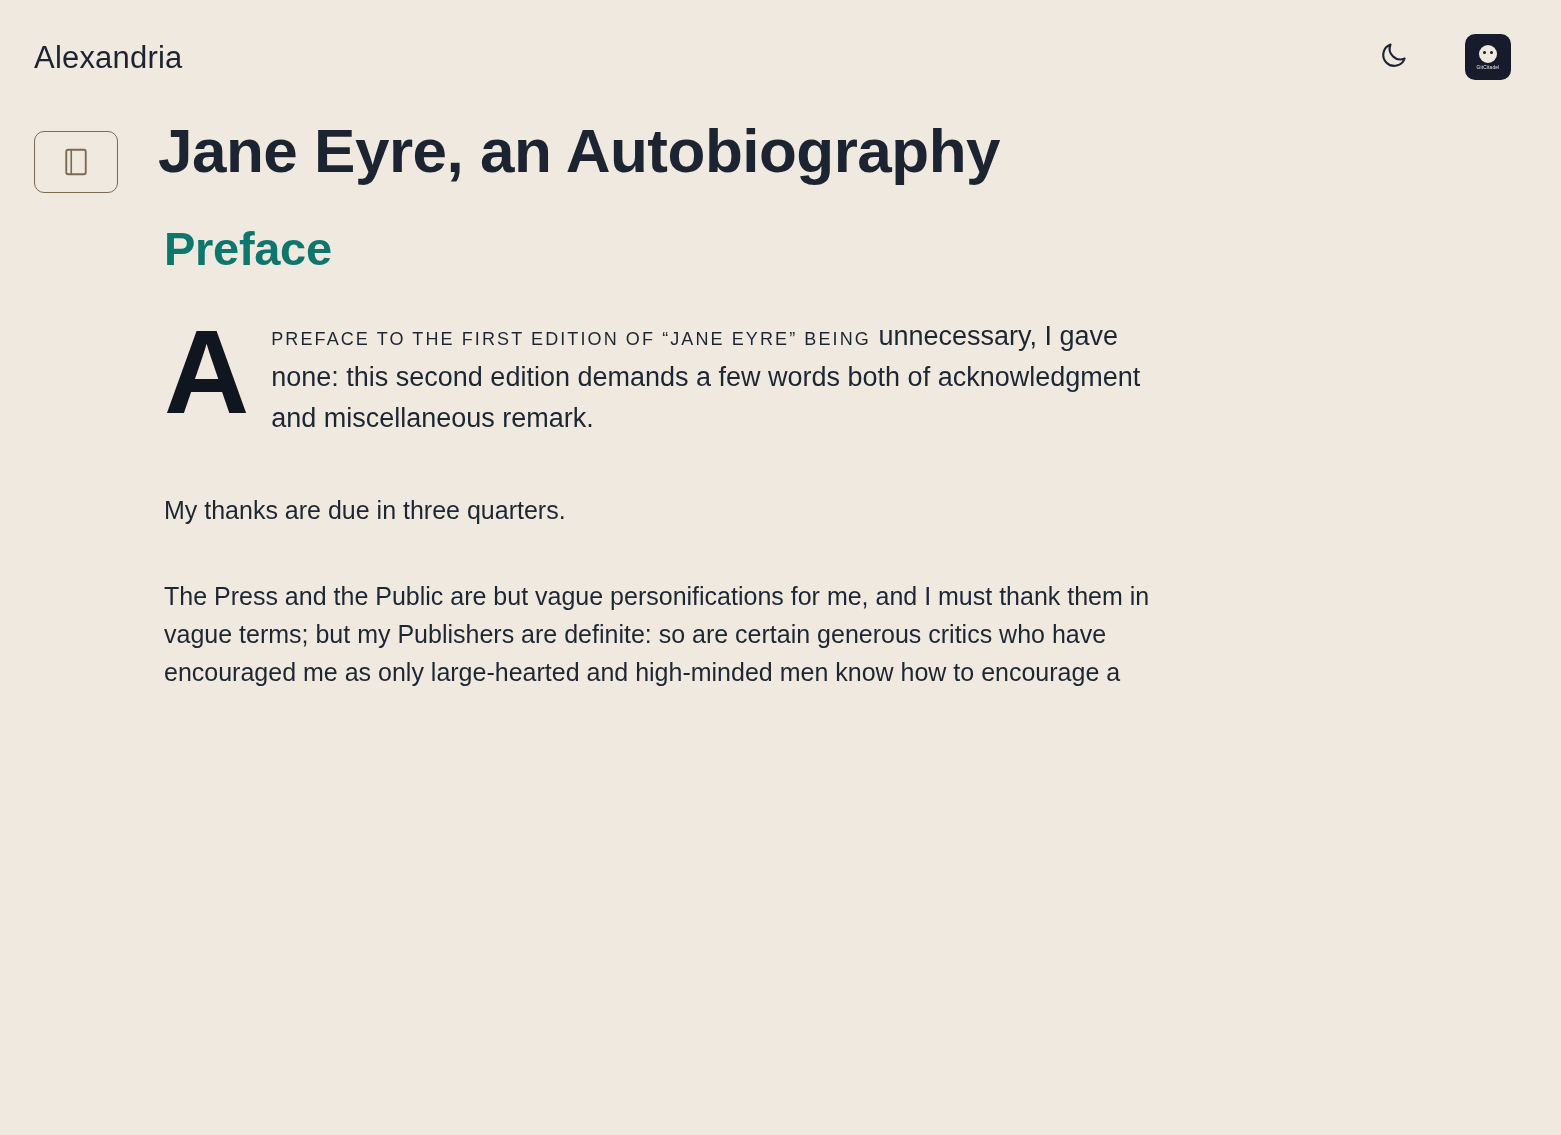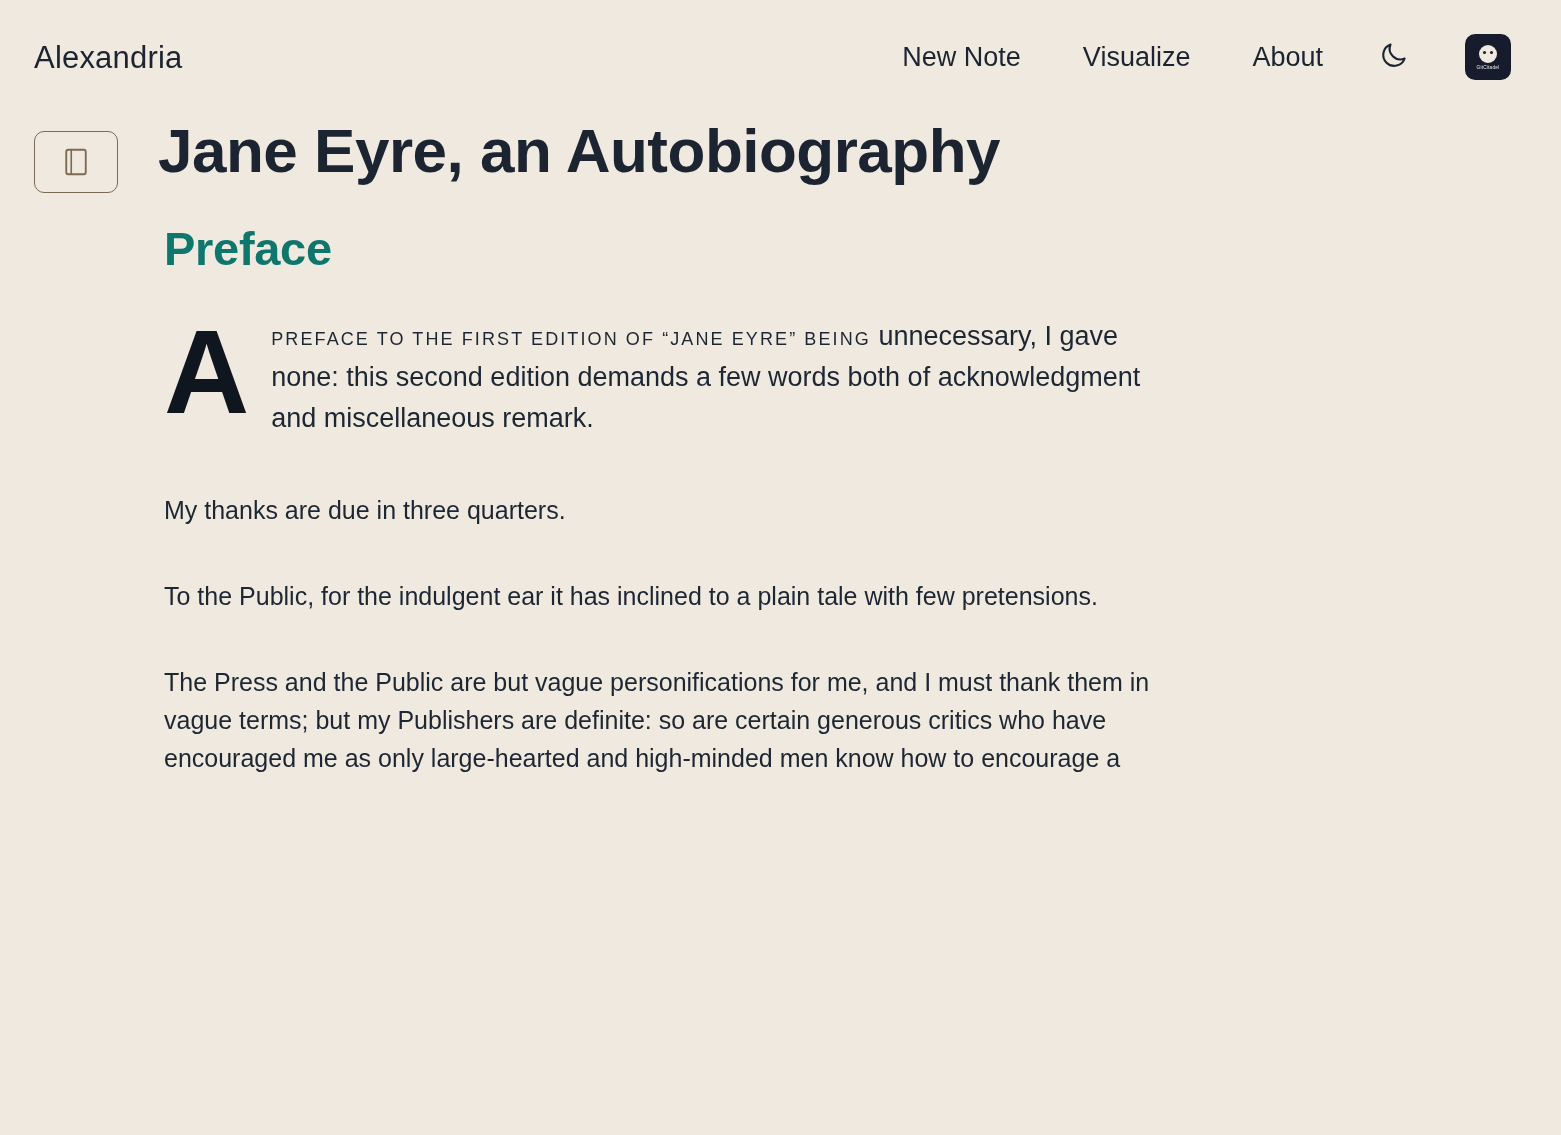--- a/index.html
+++ b/index.html
@@ -169,25 +169,20 @@
     padding-top: 52px;
   }
 </style>
 </head>
 <body>
 
 <header class="site-header">
   <div class="brand">Alexandria</div>
 
   <div class="nav-right">
-    <nav class="nav">
-      <a class="nav-link" href="#">New Note</a>
-      <a class="nav-link" href="#">Visualize</a>
-      <a class="nav-link" href="#">About</a>
-    </nav>
 
     <div class="theme-toggle">
       <span>
         <svg width="30" height="30" viewBox="0 0 24 24" aria-hidden="true">
           <path d="M20.5 14.8A8.6 8.6 0 0 1 9.2 3.6a8.8 8.8 0 1 0 11.3 11.2z" fill="none" stroke="#1b2430" stroke-width="1.7" stroke-linejoin="round"></path>
         </svg>
       </span>
     </div>
 
     <div class="avatar">
@@ -210,17 +205,16 @@
   </div>
 
   <section class="chapter">
     <h2 class="chapter-title">Preface</h2>
 
     <p class="dropcap-para">
       <span class="dropcap">A</span><span class="smallcaps">PREFACE TO THE FIRST EDITION OF “JANE EYRE” BEING</span><span> unnecessary, I gave none: this second edition demands a few words both of acknowledgment and miscellaneous remark.</span>
     </p>
 
     <p class="body-para first-after-drop">My thanks are due in three quarters.</p>
-    <p class="body-para">To the Public, for the indulgent ear it has inclined to a plain tale with few pretensions.</p>
     <p class="body-para">The Press and the Public are but vague personifications for me, and I must thank them in vague terms; but my Publishers are definite: so are certain generous critics who have encouraged me as only large-hearted and high-minded men know how to encourage a</p>
   </section>
 
 </main>
 
 </body></html>

